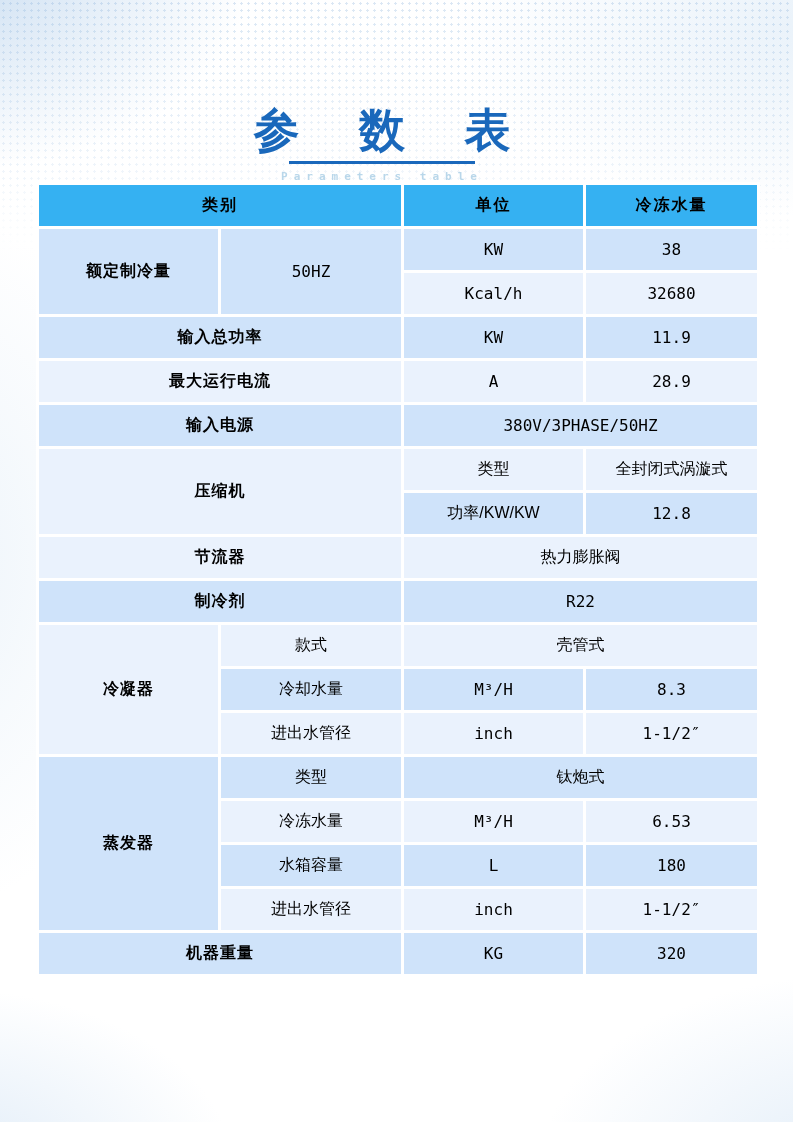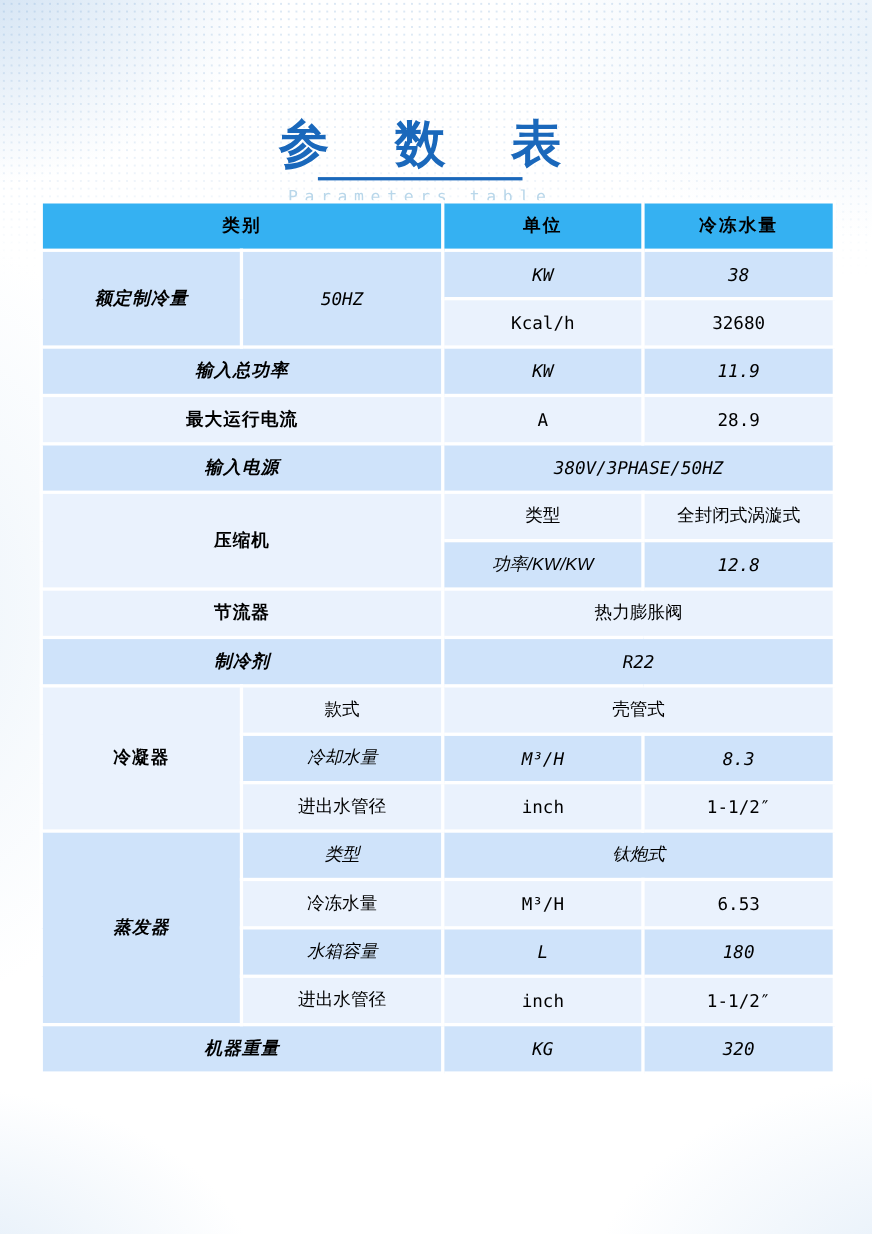--- a/index.html
+++ b/index.html
@@ -37,23 +37,24 @@
     letter-spacing:24px;
     padding-left:24px; 
     line-height:1.1;
   }
   .title-underline {
     width:186px; height:3px; background:#1a68bb;
     margin:4px auto 6px auto;
   }
   .subtitle {
     font-family:"DejaVu Sans Mono", monospace;
-    font-size:15px;
+    font-size:11px;
     color:#b9d7ea;
     letter-spacing:6px;
+    font-weight:bold;
   }
   table.params {
     position:absolute; left:36px; top:182px;
     width:721px;
     border-collapse:collapse;
     table-layout:fixed;
   }
   table.params td {
     border:3px solid #ffffff;
     text-align:center;
@@ -63,21 +64,21 @@
     color:#000000;
   }
   td.hdr {
     background:#35b1f2;
     color:#ffffff;
     font-weight:bold;
     font-size:17px;
     letter-spacing:2px;
     height:44px;
   }
-  td.dk { background:#cfe3fa;font-style:italic; }
+  td.dk { background:#cfe3fa; }
   td.lt { background:#eaf2fd; }
   td.cat {
     font-weight:bold;
     font-size:17px;
     color:#1b242c;
     letter-spacing:1px;
   }
   td.sub { font-size:16px; color:#2a3740; }
   .mono { font-family:"DejaVu Sans Mono", monospace; font-size:15px; color:#333e47; }
 </style>

